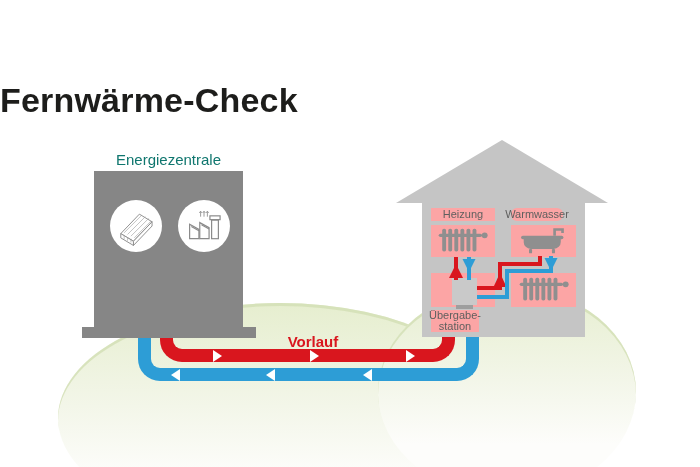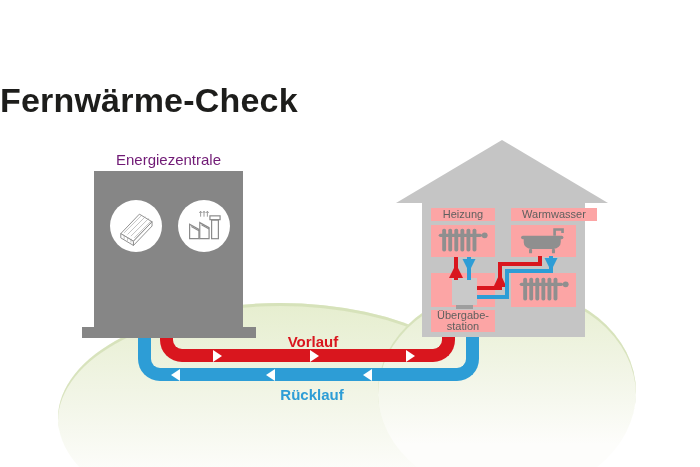--- a/index.html
+++ b/index.html
@@ -51,40 +51,40 @@
     left:138px;top:328px;width:315px;height:40px;
     border-width:0 13px 13px 13px;border-color:var(--blue);
   }
   .flow-arrow{width:0;height:0;z-index:3;}
   .flow-right{border-top:6px solid transparent;border-bottom:6px solid transparent;border-left:9px solid #fff;}
   .flow-left{border-top:6px solid transparent;border-bottom:6px solid transparent;border-right:9px solid #fff;}
   .pipe-label{font-size:15px;font-weight:700;z-index:3;width:90px;text-align:center;}
   .label-vorlauf{left:268px;top:333px;color:var(--red);}
   .label-ruecklauf{left:267px;top:386px;color:var(--blue);}
   
-  .plant-label{left:94px;top:151px;width:149px;text-align:center;font-size:15px;color:#701a75;z-index:4;}
+  .plant-label{left:94px;top:151px;width:149px;text-align:center;font-size:15px;color:#0f766e;z-index:4;}
   .plant-body{left:94px;top:171px;width:149px;height:156px;background:var(--plant-gray);z-index:3;}
   .plant-base{left:82px;top:327px;width:174px;height:11px;background:var(--plant-gray);z-index:3;}
   .plant-circle{width:52px;height:52px;border-radius:50%;background:#fff;z-index:4;display:flex;align-items:center;justify-content:center;}
   .circle-wood{left:110px;top:200px;}
   .circle-factory{left:178px;top:200px;}
   
   .roof{
     left:396px;top:140px;width:212px;height:63px;background:var(--house-gray);
     clip-path:polygon(50% 0,100% 100%,0 100%);z-index:3;
   }
   .house-body{left:422px;top:202px;width:163px;height:135px;background:var(--house-gray);z-index:3;}
   .room-box{background:#fca5a5;z-index:4;display:flex;align-items:center;justify-content:center;}
   .room-label{font-size:11px;color:var(--label-gray);text-align:center;line-height:11px;}
   .box-heizung-label{left:431px;top:208px;width:64px;height:13px;}
   .box-heizung{left:431px;top:225px;width:64px;height:32px;}
-  .box-warmwasser-label{left:511px;top:208px;width:86px;height:13px;}
+  .box-warmwasser-label{left:511px;top:208px;width:52px;height:13px;border-radius:6px;}
   .box-warmwasser{left:511px;top:225px;width:65px;height:32px;}
   .box-station{left:431px;top:273px;width:64px;height:34px;}
-  .box-station-label{left:431px;top:310px;width:64px;height:22px;}
+  .box-station-label{left:431px;top:310px;width:48px;height:22px;}
   .box-radiator2{left:511px;top:273px;width:65px;height:34px;}
   .station-unit{left:452px;top:278px;width:25px;height:27px;background:var(--unit-gray);z-index:5;}
   .station-unit-base{left:456px;top:305px;width:17px;height:4px;background:var(--unit-base);z-index:5;}
   .house-pipes{left:420px;top:200px;z-index:6;}
   .equip-svg{z-index:5;}
 </style>
 </head>
 <body>
 
 <div class="stage">
@@ -99,21 +99,20 @@
 
   <div class="abs flow-arrow flow-right" style="left:213px;top:350px;"></div>
   <div class="abs flow-arrow flow-right" style="left:310px;top:350px;"></div>
   <div class="abs flow-arrow flow-right" style="left:406px;top:350px;"></div>
 
   <div class="abs flow-arrow flow-left" style="left:171px;top:369px;"></div>
   <div class="abs flow-arrow flow-left" style="left:266px;top:369px;"></div>
   <div class="abs flow-arrow flow-left" style="left:363px;top:369px;"></div>
 
   <div class="abs pipe-label label-vorlauf">Vorlauf</div>
-  <div class="abs pipe-label label-ruecklauf">Rücklauf</div>
 
   <div class="abs plant-label">Energiezentrale</div>
   <div class="abs plant-body"></div>
   <div class="abs plant-base"></div>
 
   <div class="abs plant-circle circle-wood">
     <svg width="44" height="44" viewBox="0 0 52 52">
       <g stroke="#8a8a8a" stroke-width="1.1" fill="#fff">
         <polygon points="8,35 30,12 45,21 23,44"></polygon>
         <polygon points="8,35 23,44 23,49 8,40"></polygon>

